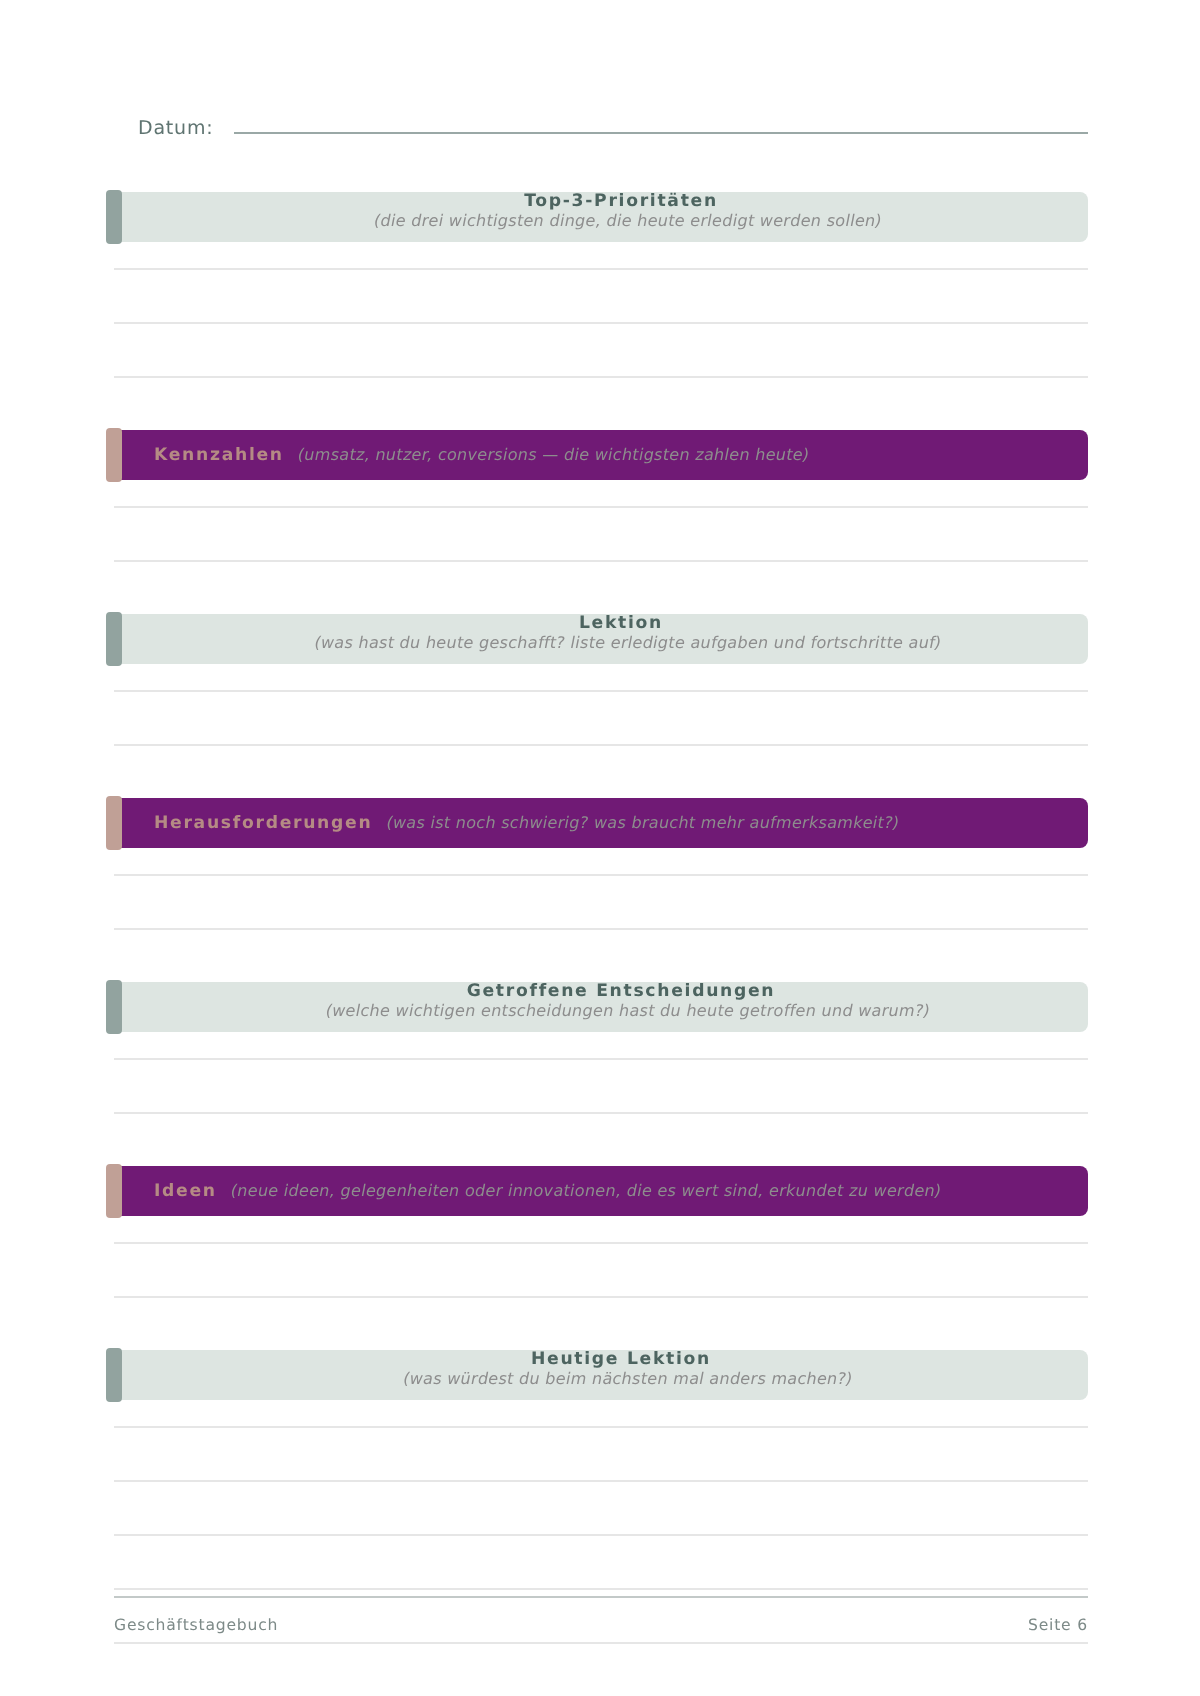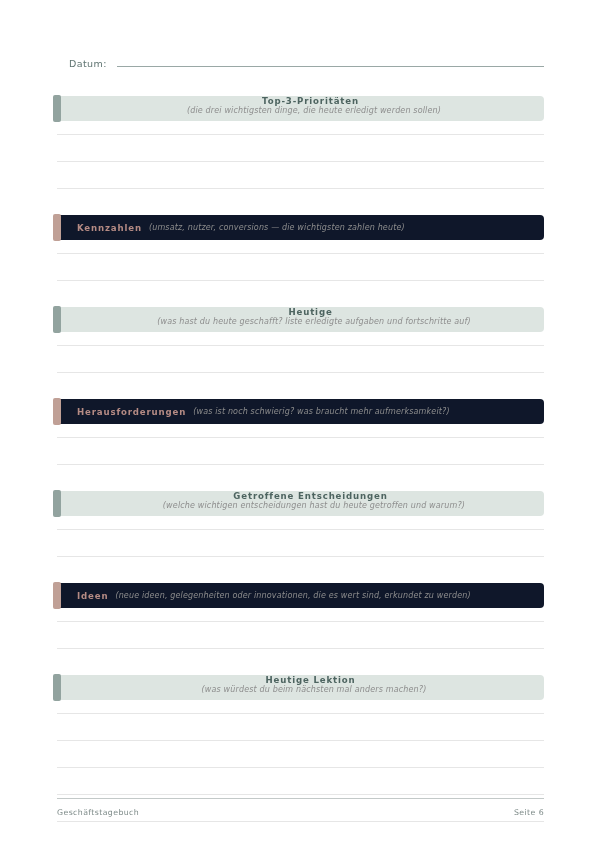--- a/index.html
+++ b/index.html
@@ -93,21 +93,21 @@
     margin-left: 7px;
     letter-spacing: 0.15px;
     white-space: nowrap;
   }
 
   
   .theme-green .sec-header { background: #dde5e1; flex-direction: column; }
   .theme-green .accent     { background: #92a39f; }
   .theme-green .sec-title  { color: #4d6460; }
 
-  .theme-pink .sec-header  { background: #0f172a; }
+  .theme-pink .sec-header  { background: #701a75; }
   .theme-pink .accent      { background: #c0a096; }
   .theme-pink .sec-title   { color: #b58b84; }
 
   
   .lines {
     margin-top: 0;
   }
   .wline {
     height: 26px;
     border-bottom: 1px solid #e6e6e6;
@@ -171,21 +171,21 @@
           </div>
           <div class="lines">
             <div class="wline first"></div>
             <div class="wline"></div>
           </div>
         </div>
         <div class="section-gap"></div>
         <div class="section theme-green">
           <div class="sec-header">
             <span class="accent"></span>
-            <span class="sec-title">Heutige</span>
+            <span class="sec-title">Lektion</span>
             <span class="sec-hint">(was hast du heute geschafft? liste erledigte aufgaben und fortschritte auf)</span>
           </div>
           <div class="lines">
             <div class="wline first"></div>
             <div class="wline"></div>
           </div>
         </div>
         <div class="section-gap"></div>
         <div class="section theme-pink">
           <div class="sec-header">

